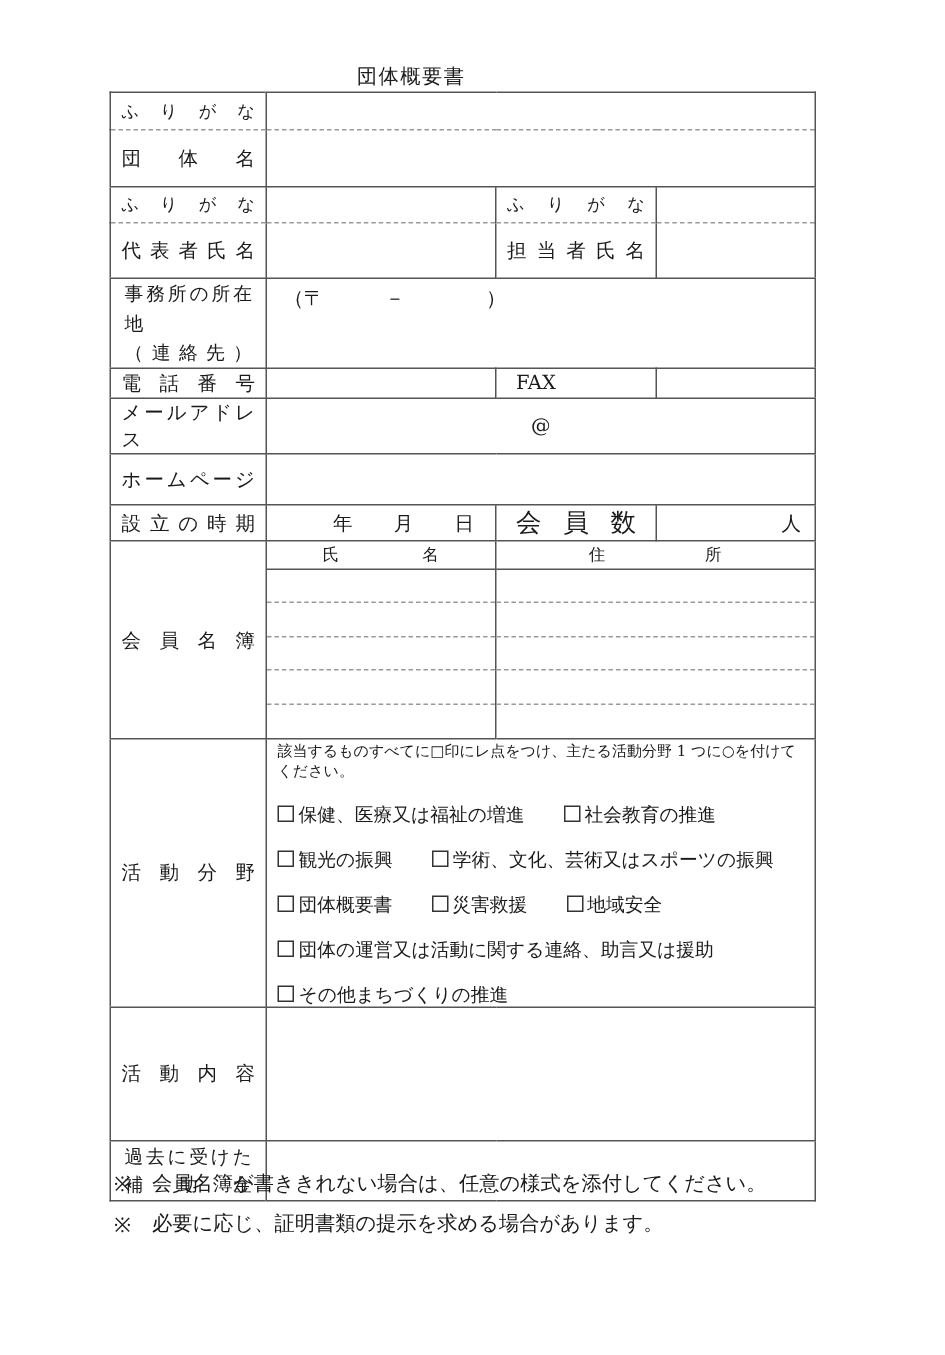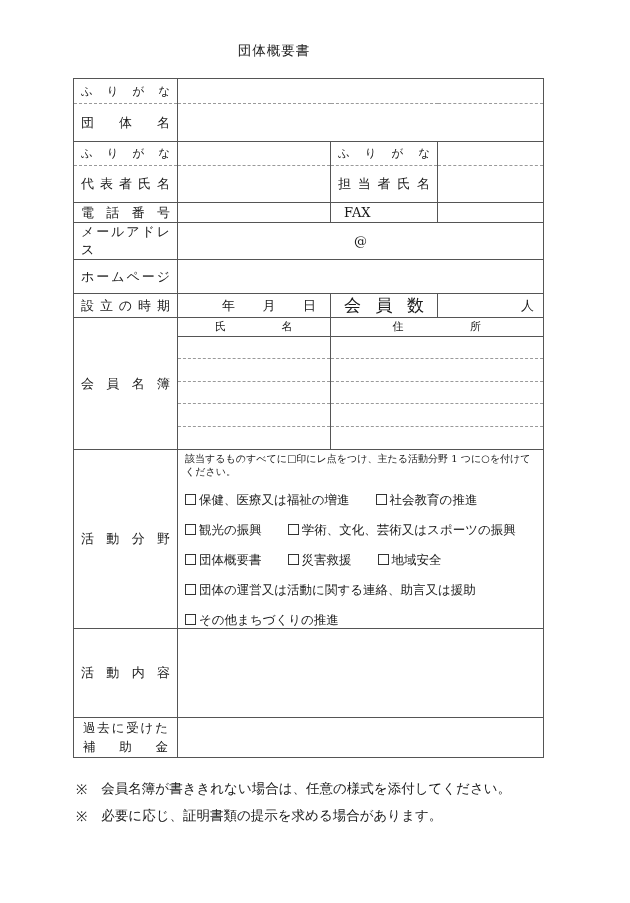--- a/index.html
+++ b/index.html
@@ -11,21 +11,21 @@
     overflow: hidden;
   }
   .page { position: relative; width: 630px; height: 903px; background: #fff; }
 
   .title {
     position: absolute; top: 42px; left: 12px; width: 524px;
     text-align: center; font-size: 13.5px; letter-spacing: 1px;
   }
 
   table.form {
-    position: absolute; left: 73px; top: 78px;
+    position: absolute; left: 73px; top: 61px;
     width: 470px; border-collapse: collapse; table-layout: fixed;
     border: 1.5px solid #555;
   }
   table.form > tbody > tr > td {
     padding: 0;
     border-right: 1px solid #555;
     border-bottom: 1px solid #555;
     vertical-align: middle;
   }
   table.form > tbody > tr > td:last-child { border-right: none; }
@@ -139,20 +139,29 @@
         <td class="lbl">
           <div class="j">代表者氏名</div>
         </td>
         <td></td>
         <td class="lbl">
           <div class="j">担当者氏名</div>
         </td>
         <td></td>
       </tr>
 
+      <tr class="r5">
+        <td class="lbl lbl2">
+          <div class="j">事務所の所在地</div>
+          <div class="j">（連絡先）</div>
+        </td>
+        <td colspan="3" class="postal-cell">
+          <div class="postal">（〒　　　－　　　　）</div>
+        </td>
+      </tr>
 
       <tr class="r6">
         <td class="lbl">
           <div class="j">電話番号</div>
         </td>
         <td></td>
         <td class="lbl fax">
           <div class="j">FAX</div>
         </td>
         <td></td>

